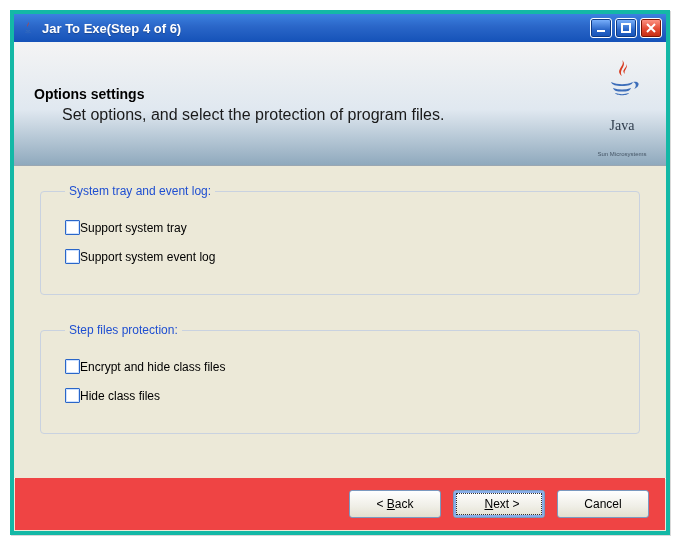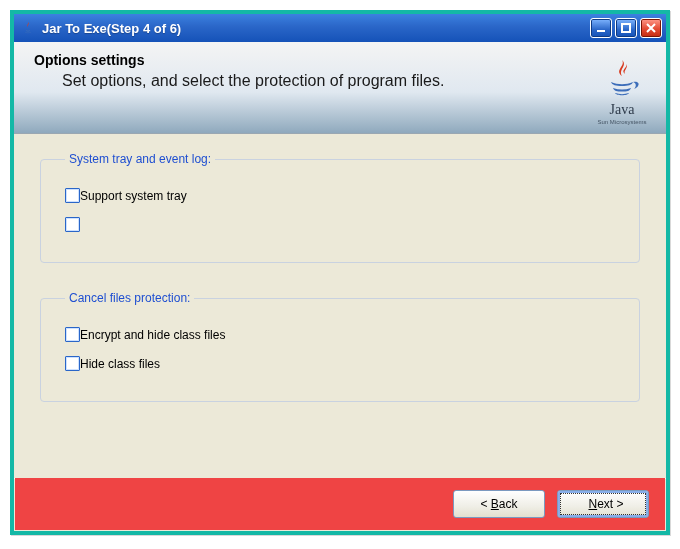--- a/index.html
+++ b/index.html
@@ -57,39 +57,40 @@
   .titlebtn.close {
     background: linear-gradient(to bottom,#ff9a8a,#e34a32 55%,#c22910);
     box-shadow: 0 0 0 1px #7a1404 inset;
   }
   .titlebtn svg { width:12px;height:12px; }
   .header {
     background: linear-gradient(to bottom,#f4f4f4 0%,#e0e8f0 55%,#8fa9bd 100%);
     border-bottom: 1px solid #9aa7b2;
     padding: 10px 14px 8px 20px;
     display:flex;
-    align-items:flex-start;
+    align-items:center;
     min-height: 92px;
   }
   .header-text { flex:1; }
   .header-title {
     font-weight:bold;
     font-size:14px;
     color:#000;
     margin-bottom:4px;
   }
   .header-sub {
     font-size:16px;
     color:#1a1a1a;
     padding-left: 28px;
   }
   .java-logo {
     width: 60px;
     display:flex;flex-direction:column;align-items:center;
     margin-top:6px;
+    gap:16px;
   }
   .java-logo svg { width:46px; }
   .java-text {
     font-size:14px;
     font-family: Georgia, serif;
     color:#2d3a4a;
     text-align:center;
     margin-top:2px;
   }
   .java-small {font-size:6px;color:#455565; text-align:center; margin-top:1px;}
@@ -216,37 +217,39 @@
   <div class="body">
 
     <fieldset class="group">
       <legend>System tray and event log:</legend>
       <label class="check-row">
         <input type="checkbox" class="chk" style="">
         <span class="label">Support system tray</span>
       </label>
       <label class="check-row">
         <input type="checkbox" class="chk" style="">
+        <span class="label">Support system event log</span>
       </label>
     </fieldset>
 
     <fieldset class="group">
-      <legend>Cancel files protection:</legend>
+      <legend>Step files protection:</legend>
       <label class="check-row">
         <input type="checkbox" class="chk" style="">
         <span class="label">Encrypt and hide class files</span>
       </label>
       <label class="check-row">
         <input type="checkbox" class="chk" style="">
         <span class="label">Hide class files</span>
       </label>
     </fieldset>
 
   </div>
 
   <div class="sep" style="position:absolute;left:0;right:0;bottom:52px;"></div>
 
   <div class="footer">
     <button class="btn"><span>&lt; </span><span class="u">B</span><span>ack</span></button>
     <button class="btn default"><span class="u">N</span><span>ext &gt;</span></button>
+    <button class="btn">Cancel</button>
   </div>
 
 </div>
 
 </body></html>

